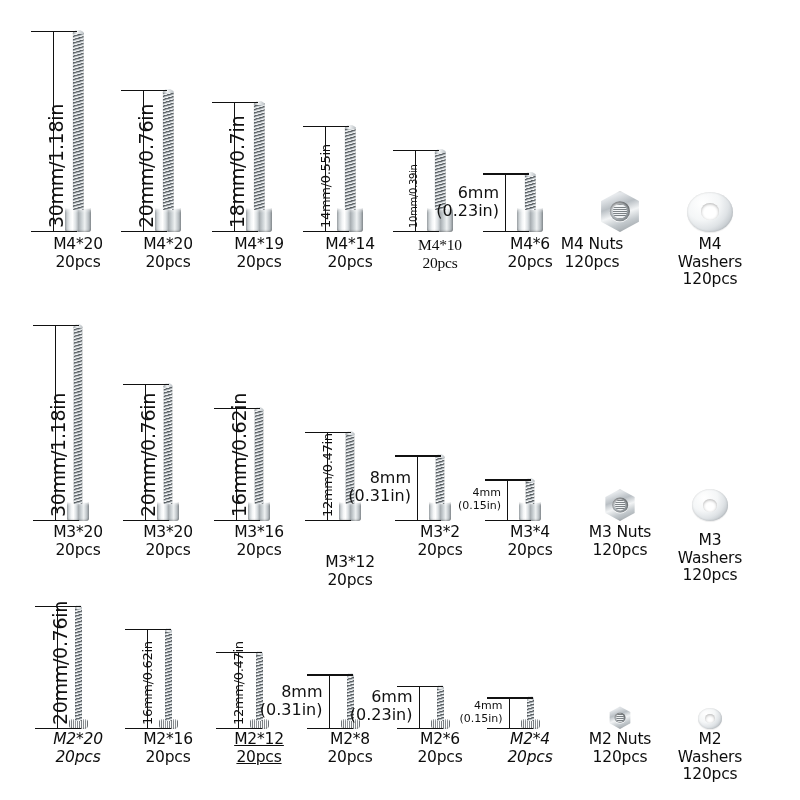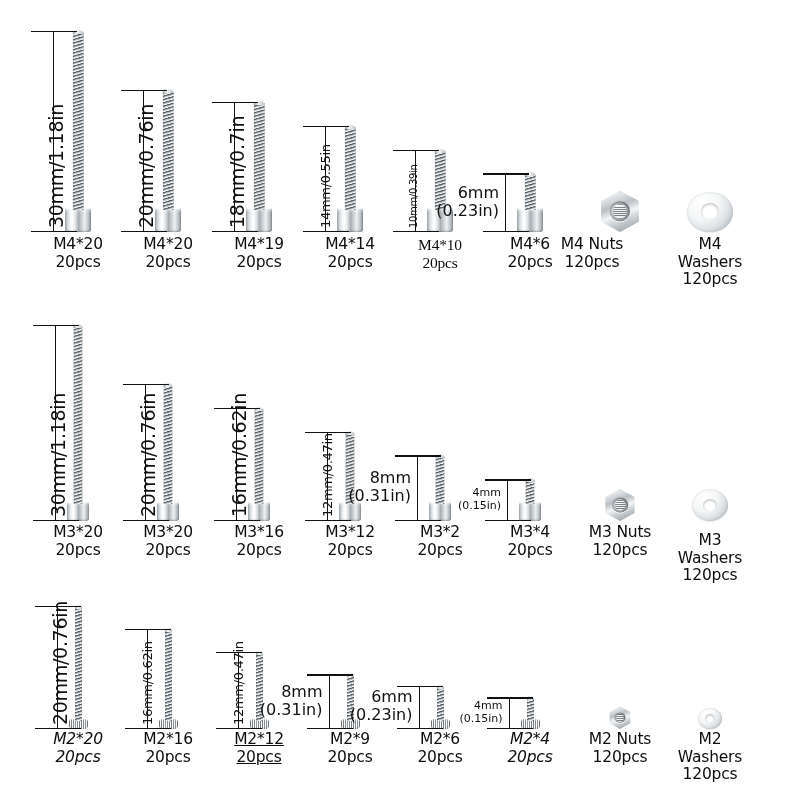--- a/index.html
+++ b/index.html
@@ -420,21 +420,21 @@
             <div class="shank" style="width: 9px; height: 71.4px; bottom: 17px;"></div>
           </div>
         </div>
       </div>
       <div class="dim" style="left: 327px; top: 431.6px; height: 89.4px;">
         <div class="vline"></div>
         <div class="tick top"></div>
         <div class="tick bot"></div>
         <div class="dimlabel-v small" style="left: -6px; top: 85.4px;">12mm/0.47in</div>
       </div>
-      <div class="caption" style="top: 524px; left: 297px; position: absolute;"><span class="l1">M3*12</span><span class="l2">20pcs</span></div>
+      <div class="caption" style="top: 554px; left: 297px; position: absolute;"><span class="l1">M3*12</span><span class="l2">20pcs</span></div>
       <div class="cell" style="left: 395px; top: 0px; height: 521px;">
         <div class="art">
           <div class="screw" style="height: 66.6px; width: 22px;">
             <div class="head" style="width: 22px; height: 19px;"></div>
             <div class="shank" style="width: 9px; height: 47.6px; bottom: 17px;"></div>
           </div>
         </div>
       </div>
       <div class="dim" style="left: 417px; top: 455.4px; height: 65.6px;">
         <div class="vline"></div>
@@ -538,21 +538,21 @@
       </div>
       <div class="dim" style="left: 328.5px; top: 674.4px; height: 54.6px;">
         <div class="vline"></div>
         <div class="tick top"></div>
         <div class="tick bot"></div>
         <div class="dimlabel-h" style="right: auto; left: -86px; width: 80px; top: 8.3px;">
           <span>8mm</span>
           <span>(0.31in)</span>
         </div>
       </div>
-      <div class="caption" style="top: 731px; left: 297px; position: absolute;"><span class="l1">M2*9</span><span class="l2">20pcs</span></div>
+      <div class="caption" style="top: 731px; left: 297px; position: absolute;"><span class="l1">M2*8</span><span class="l2">20pcs</span></div>
       <div class="cell" style="left: 395px; top: 0px; height: 729px;">
         <div class="art">
           <div class="screw" style="height: 44.2px; width: 19px;">
             <div class="head m2head" style="width: 19px; height: 10px;"></div>
             <div class="shank" style="width: 7px; height: 34.2px; bottom: 8px;"></div>
           </div>
         </div>
       </div>
       <div class="dim" style="left: 418.5px; top: 685.8px; height: 43.2px;">
         <div class="vline"></div>

